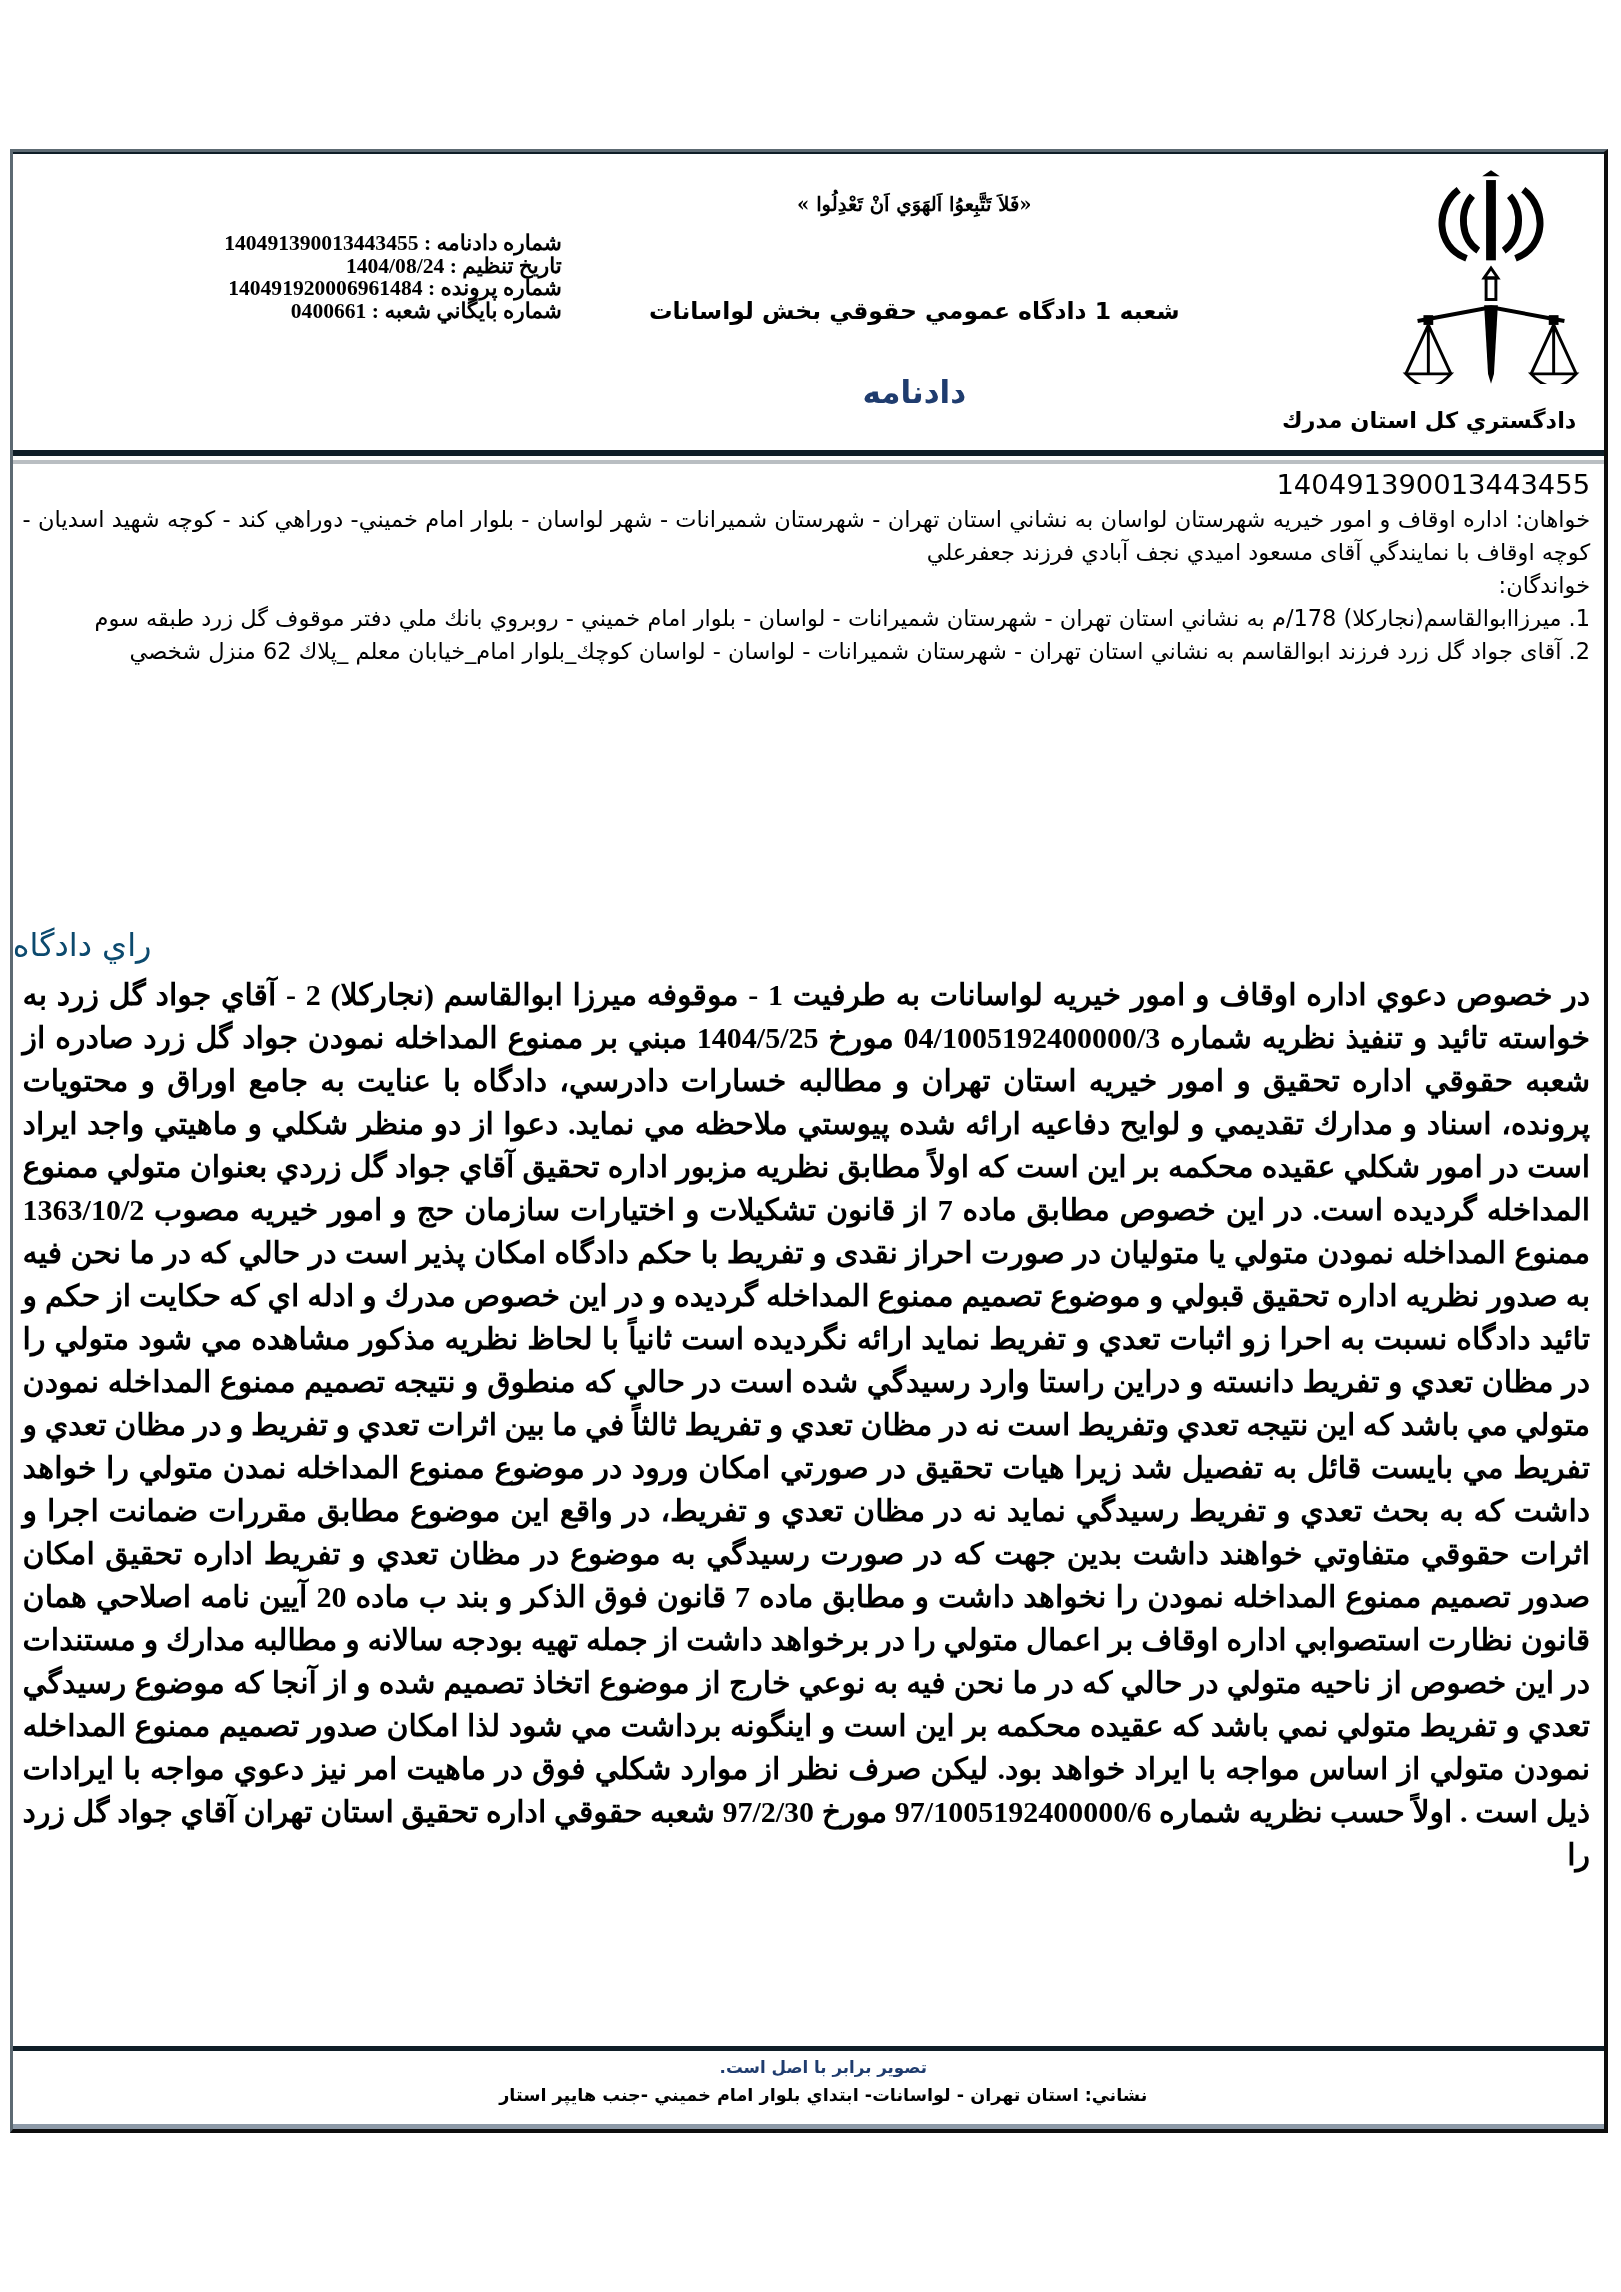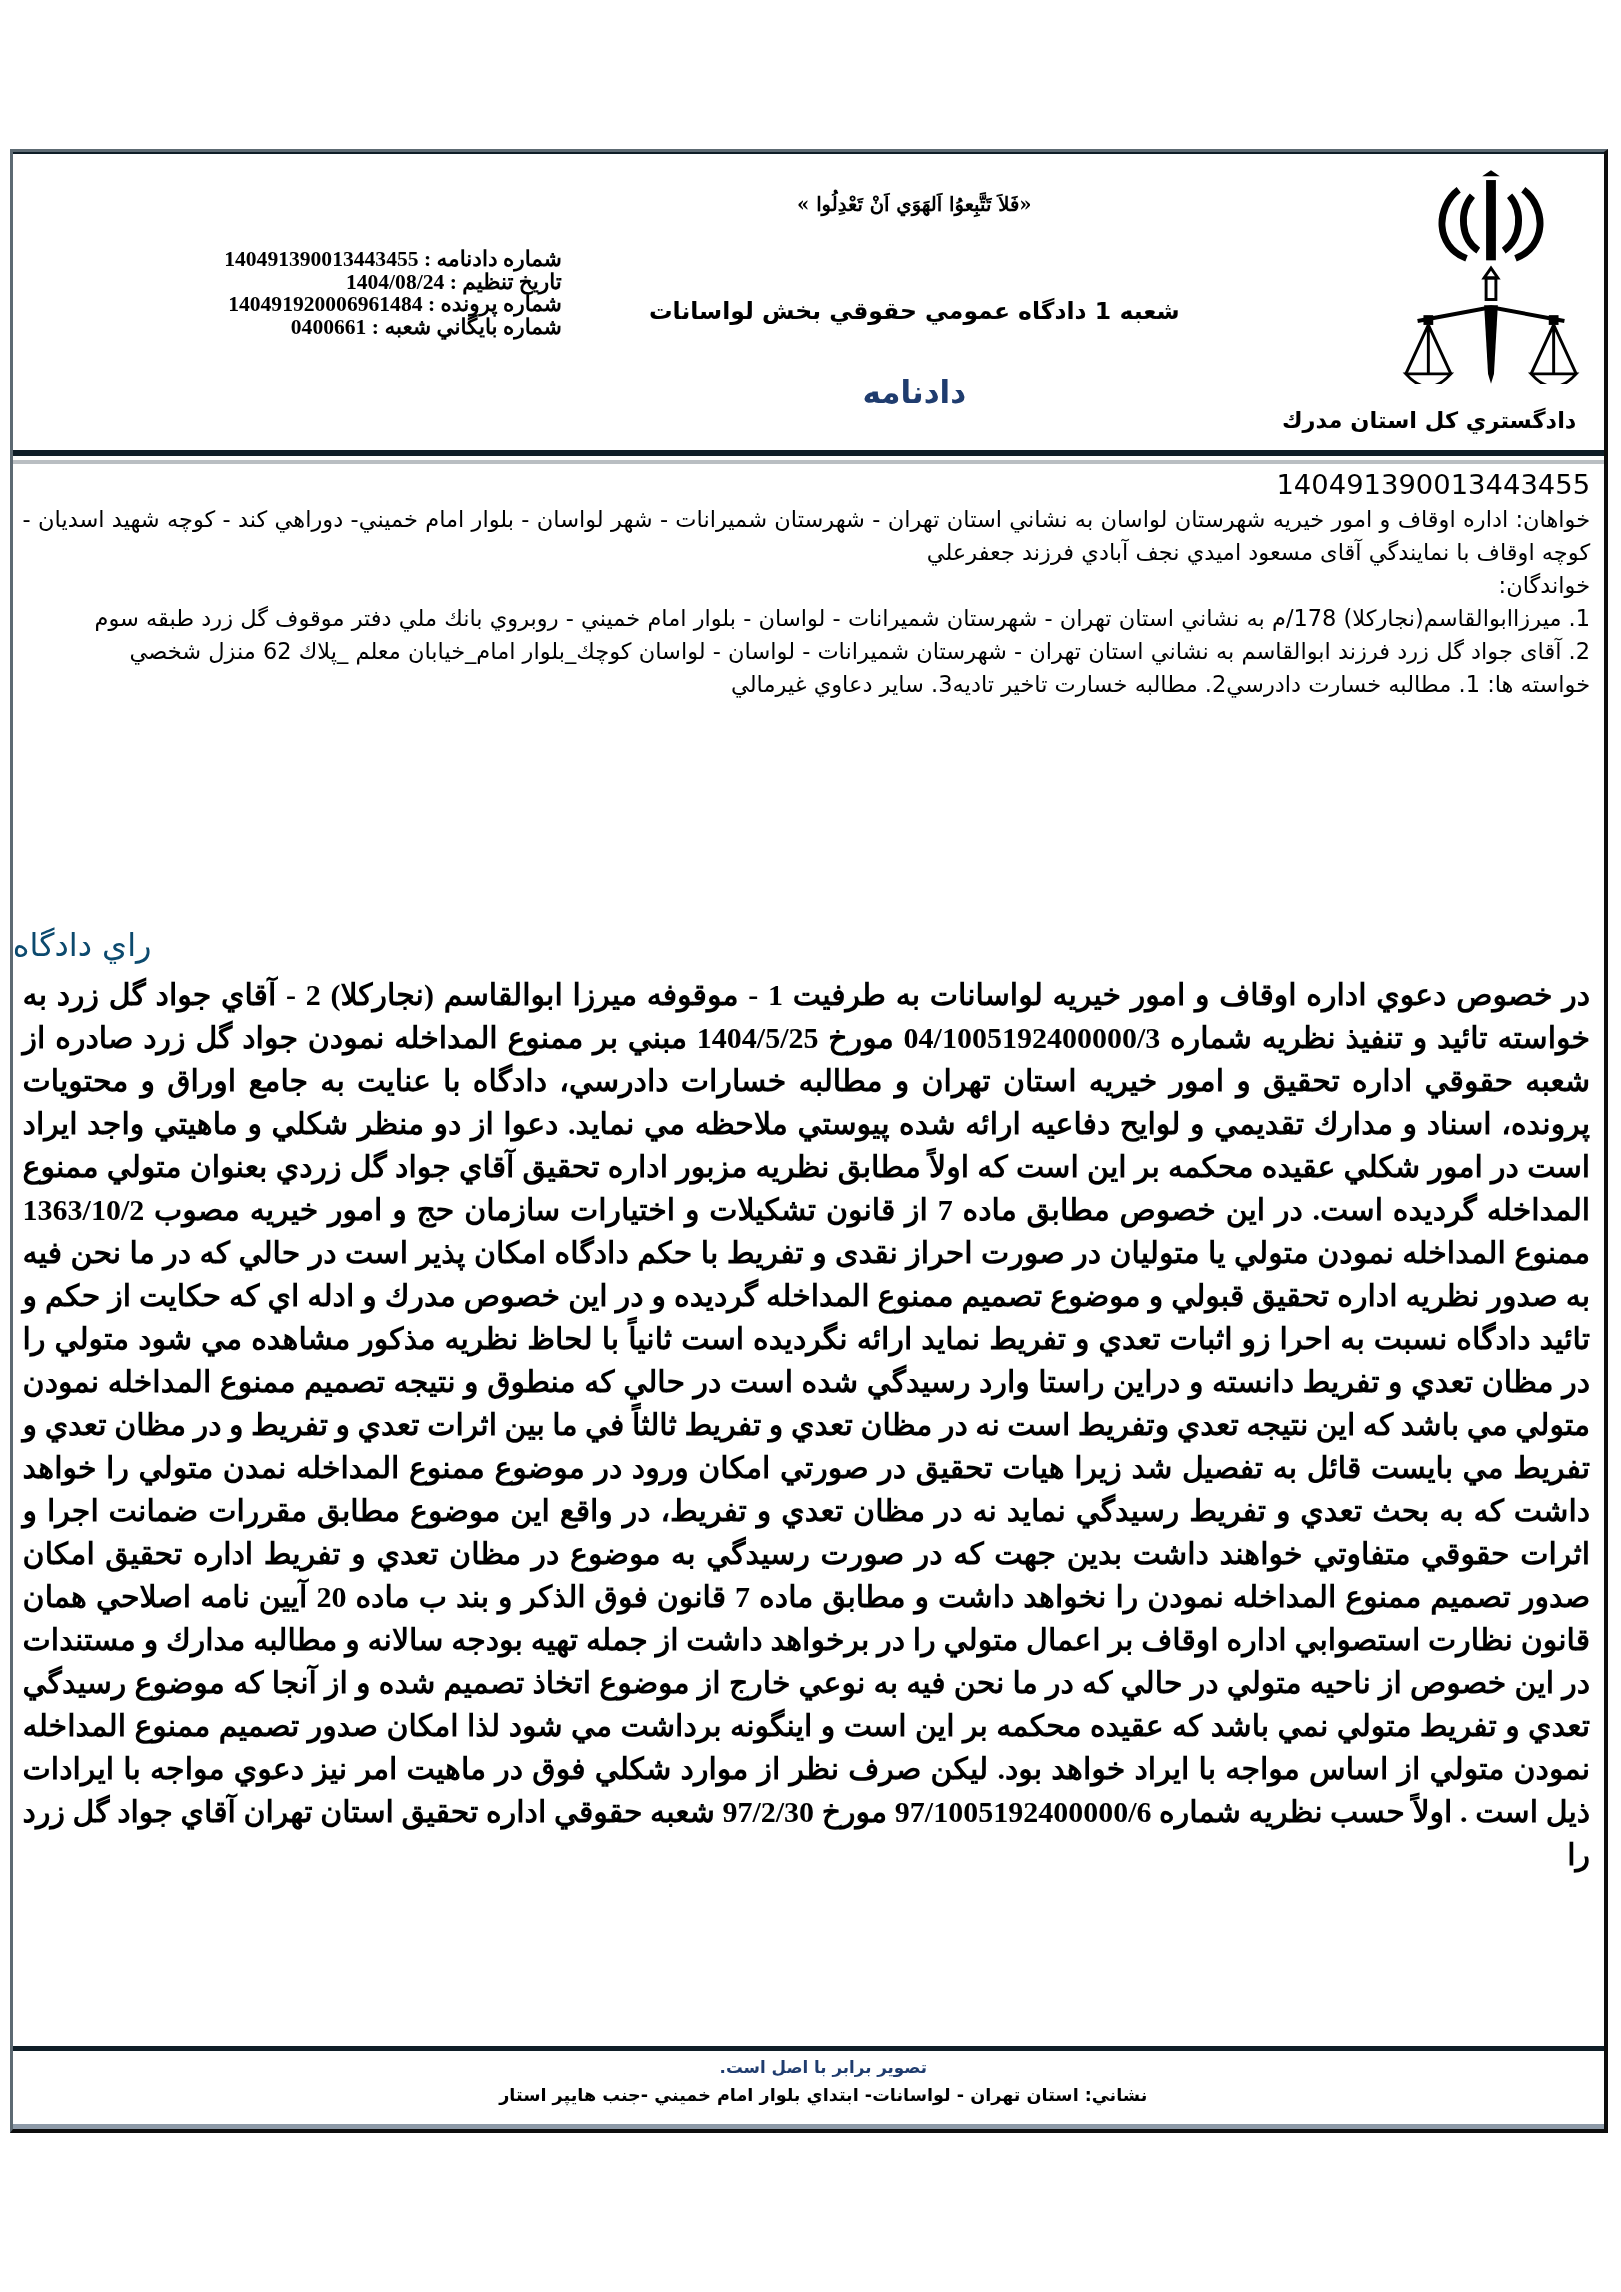--- a/index.html
+++ b/index.html
@@ -27,21 +27,21 @@
     }
     .court-name {
       position: absolute; left: 588px; width: 627px; top: 143px; text-align: center; direction: rtl;
       font-family: "DejaVu Sans", sans-serif; font-weight: bold; font-size: 23.5px; color: #000;
     }
     .doc-type {
       position: absolute; left: 588px; width: 627px; top: 180px; text-align: center; direction: rtl;
       font-family: "DejaVu Sans", sans-serif; font-weight: bold; font-size: 31px; color: #1f3c6e; margin-top: 40px;
     }
     .meta { position: absolute; left: 118px; top: 78px; width: 431px; direction: rtl; text-align: right;
-      font-family: "Liberation Serif", serif; font-weight: bold; font-size: 21.6px; color: #000; line-height: 22.5px; margin-top: 16px; }
+      font-family: "Liberation Serif", serif; font-weight: bold; font-size: 21.6px; color: #000; line-height: 22.5px; }
     .meta-row { white-space: nowrap; }
     .meta-row .val { font-family: "Liberation Serif", serif; font-weight: bold; }
 
     .info { position: absolute; left: 9.8px; right: 13.7px; top: 314px; direction: rtl; text-align: justify;
       font-family: "DejaVu Sans", sans-serif; font-size: 22.5px; line-height: 33px; color: #000; }
     .info p { margin: 0; }
     .info .num { font-size: 27.4px; }
     .info .file-line { text-align-last: justify; word-spacing: 13.7px; }
 
     .verdict-title { position: absolute; left: 0; width: 100%; top: 772px; text-align: left; direction: rtl;
@@ -123,24 +123,20 @@
 
     <div class="info">
       <p><span class="num">140491390013443455</span></p>
       <p>
         <span>خواهان:</span>
         <span>اداره اوقاف و امور خيريه شهرستان لواسان به نشاني استان تهران - شهرستان شميرانات - شهر لواسان - بلوار امام خميني- دوراهي كند - كوچه شهيد اسديان - كوچه اوقاف با نمايندگي آقای مسعود اميدي نجف آبادي فرزند جعفرعلي</span>
       </p>
       <p>خواندگان:</p>
       <p>1. ميرزاابوالقاسم(نجاركلا) 178/م به نشاني استان تهران - شهرستان شميرانات - لواسان - بلوار امام خميني - روبروي بانك ملي دفتر موقوف گل زرد طبقه سوم</p>
       <p>2. آقای جواد گل زرد فرزند ابوالقاسم به نشاني استان تهران - شهرستان شميرانات - لواسان - لواسان كوچك_بلوار امام_خيابان معلم _پلاك 62 منزل شخصي</p>
-      <p>
-        <span>خواسته ها:</span>
-        <span>1. مطالبه خسارت دادرسي2. مطالبه خسارت تاخير تاديه3. ساير دعاوي غيرمالي</span>
-      </p>
     </div>
 
     <div class="verdict-title">راي دادگاه</div>
     <div class="body-text">در خصوص دعوي اداره اوقاف و امور خيريه لواسانات به طرفيت 1 - موقوفه ميرزا ابوالقاسم (نجاركلا) 2 - آقاي جواد گل زرد به خواسته تائيد و تنفيذ نظريه شماره 04/1005192400000/3 مورخ 1404/5/25 مبني بر ممنوع المداخله نمودن جواد گل زرد صادره از شعبه حقوقي اداره تحقيق و امور خيريه استان تهران و مطالبه خسارات دادرسي، دادگاه با عنايت به جامع اوراق و محتويات پرونده، اسناد و مدارك تقديمي و لوايح دفاعيه ارائه شده پيوستي ملاحظه مي نمايد. دعوا از دو منظر شكلي و ماهيتي واجد ايراد است در امور شكلي عقيده محكمه بر اين است كه اولاً مطابق نظريه مزبور اداره تحقيق آقاي جواد گل زردي بعنوان متولي ممنوع المداخله گرديده است. در اين خصوص مطابق ماده 7 از قانون تشكيلات و اختيارات سازمان حج و امور خيريه مصوب 1363/10/2 ممنوع المداخله نمودن متولي يا متوليان در صورت احراز نقدى و تفريط با حكم دادگاه امكان پذير است در حالي كه در ما نحن فيه به صدور نظريه اداره تحقيق قبولي و موضوع تصميم ممنوع المداخله گرديده و در اين خصوص مدرك و ادله اي كه حكايت از حكم و تائيد دادگاه نسبت به احرا زو اثبات تعدي و تفريط نمايد ارائه نگرديده است ثانياً با لحاظ نظريه مذكور مشاهده مي شود متولي را در مظان تعدي و تفريط دانسته و دراين راستا وارد رسيدگي شده است در حالي كه منطوق و نتيجه تصميم ممنوع المداخله نمودن متولي مي باشد كه اين نتيجه تعدي وتفريط است نه در مظان تعدي و تفريط ثالثاً في ما بين اثرات تعدي و تفريط و در مظان تعدي و تفريط مي بايست قائل به تفصيل شد زيرا هيات تحقيق در صورتي امكان ورود در موضوع ممنوع المداخله نمدن متولي را خواهد داشت كه به بحث تعدي و تفريط رسيدگي نمايد نه در مظان تعدي و تفريط، در واقع اين موضوع مطابق مقررات ضمانت اجرا و اثرات حقوقي متفاوتي خواهند داشت بدين جهت كه در صورت رسيدگي به موضوع در مظان تعدي و تفريط اداره تحقيق امكان صدور تصميم ممنوع المداخله نمودن را نخواهد داشت و مطابق ماده 7 قانون فوق الذكر و بند ب ماده 20 آيين نامه اصلاحي همان قانون نظارت استصوابي اداره اوقاف بر اعمال متولي را در برخواهد داشت از جمله تهيه بودجه سالانه و مطالبه مدارك و مستندات در اين خصوص از ناحيه متولي در حالي كه در ما نحن فيه به نوعي خارج از موضوع اتخاذ تصميم شده و از آنجا كه موضوع رسيدگي تعدي و تفريط متولي نمي باشد كه عقيده محكمه بر اين است و اينگونه برداشت مي شود لذا امكان صدور تصميم ممنوع المداخله نمودن متولي از اساس مواجه با ايراد خواهد بود. ليكن صرف نظر از موارد شكلي فوق در ماهيت امر نيز دعوي مواجه با ايرادات ذيل است . اولاً حسب نظريه شماره 97/1005192400000/6 مورخ 97/2/30 شعبه حقوقي اداره تحقيق استان تهران آقاي جواد گل زرد را</div>
 
     <div class="footer-sep"></div>
     <div class="footer">
       <div class="certify">تصوير برابر با اصل است.</div>
       <div class="address">نشاني: استان تهران - لواسانات- ابتداي بلوار امام خميني -جنب هايپر استار</div>
     </div>

